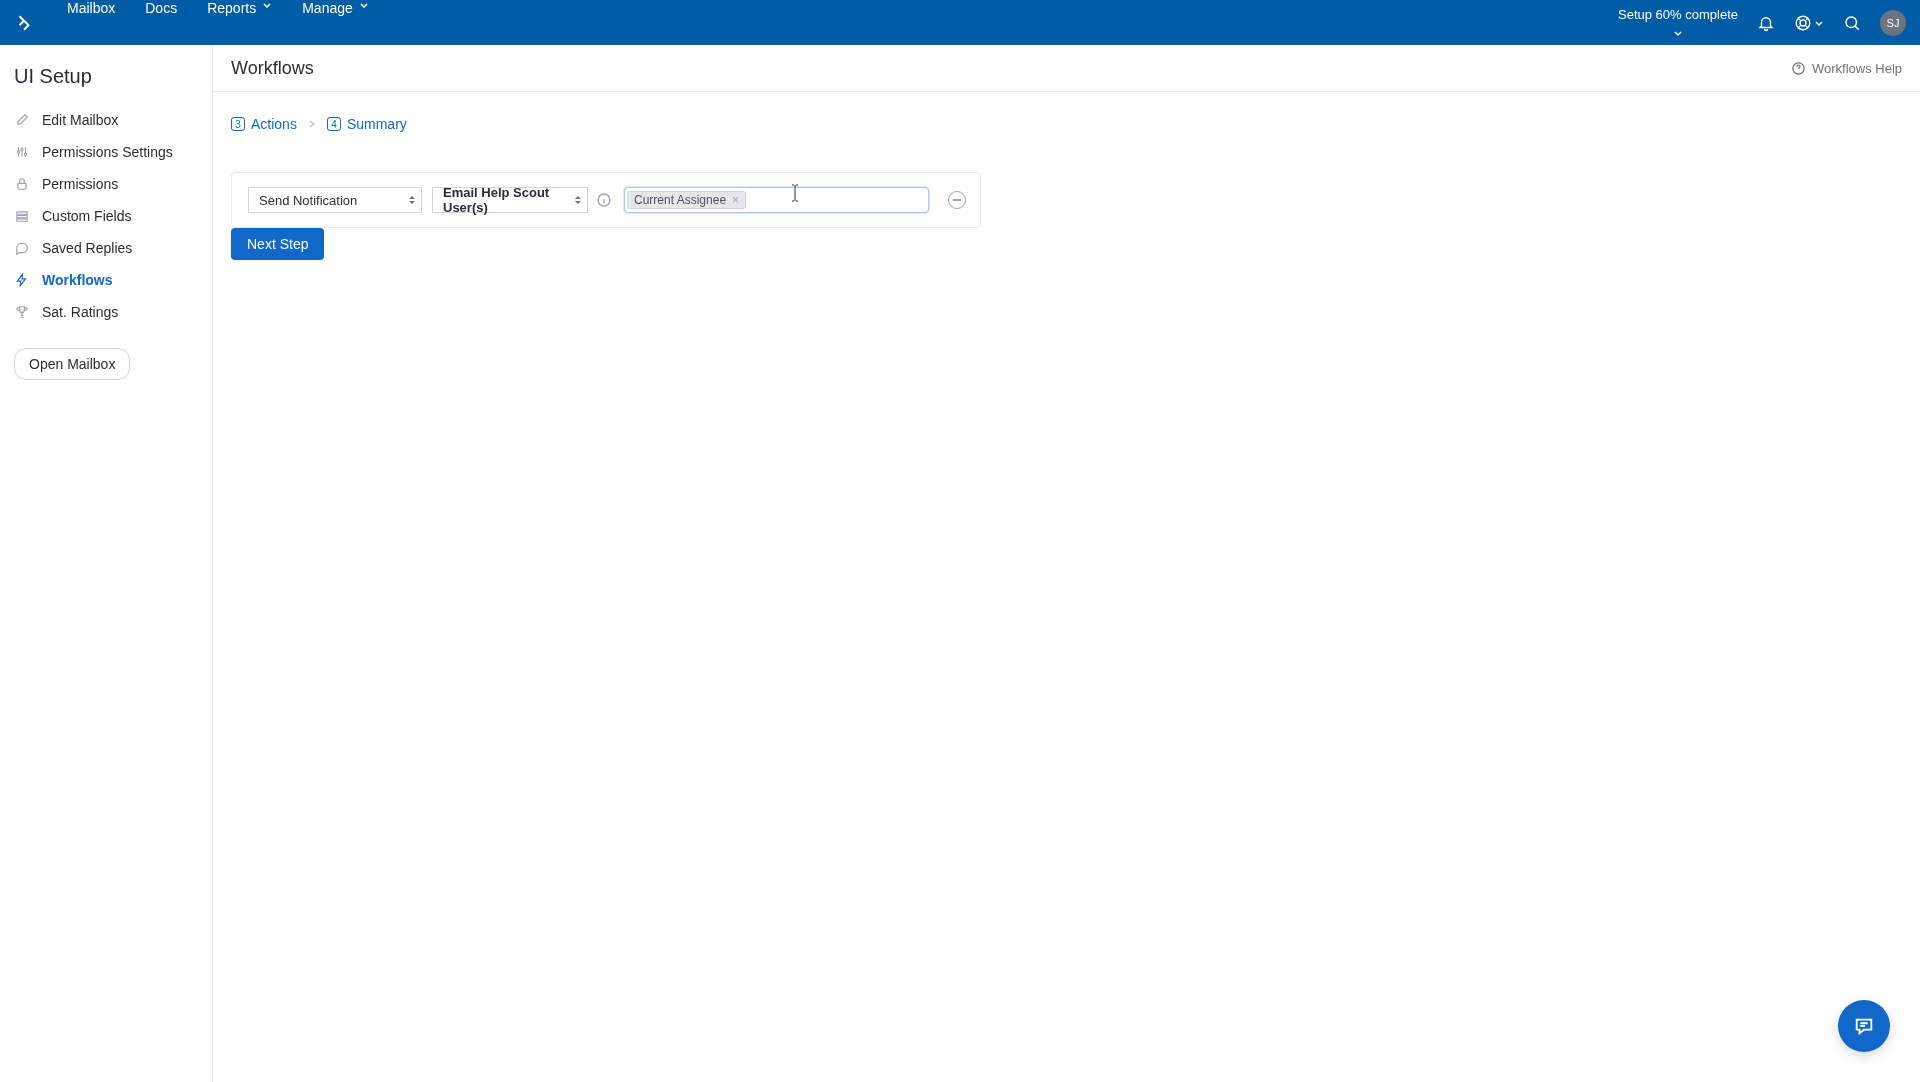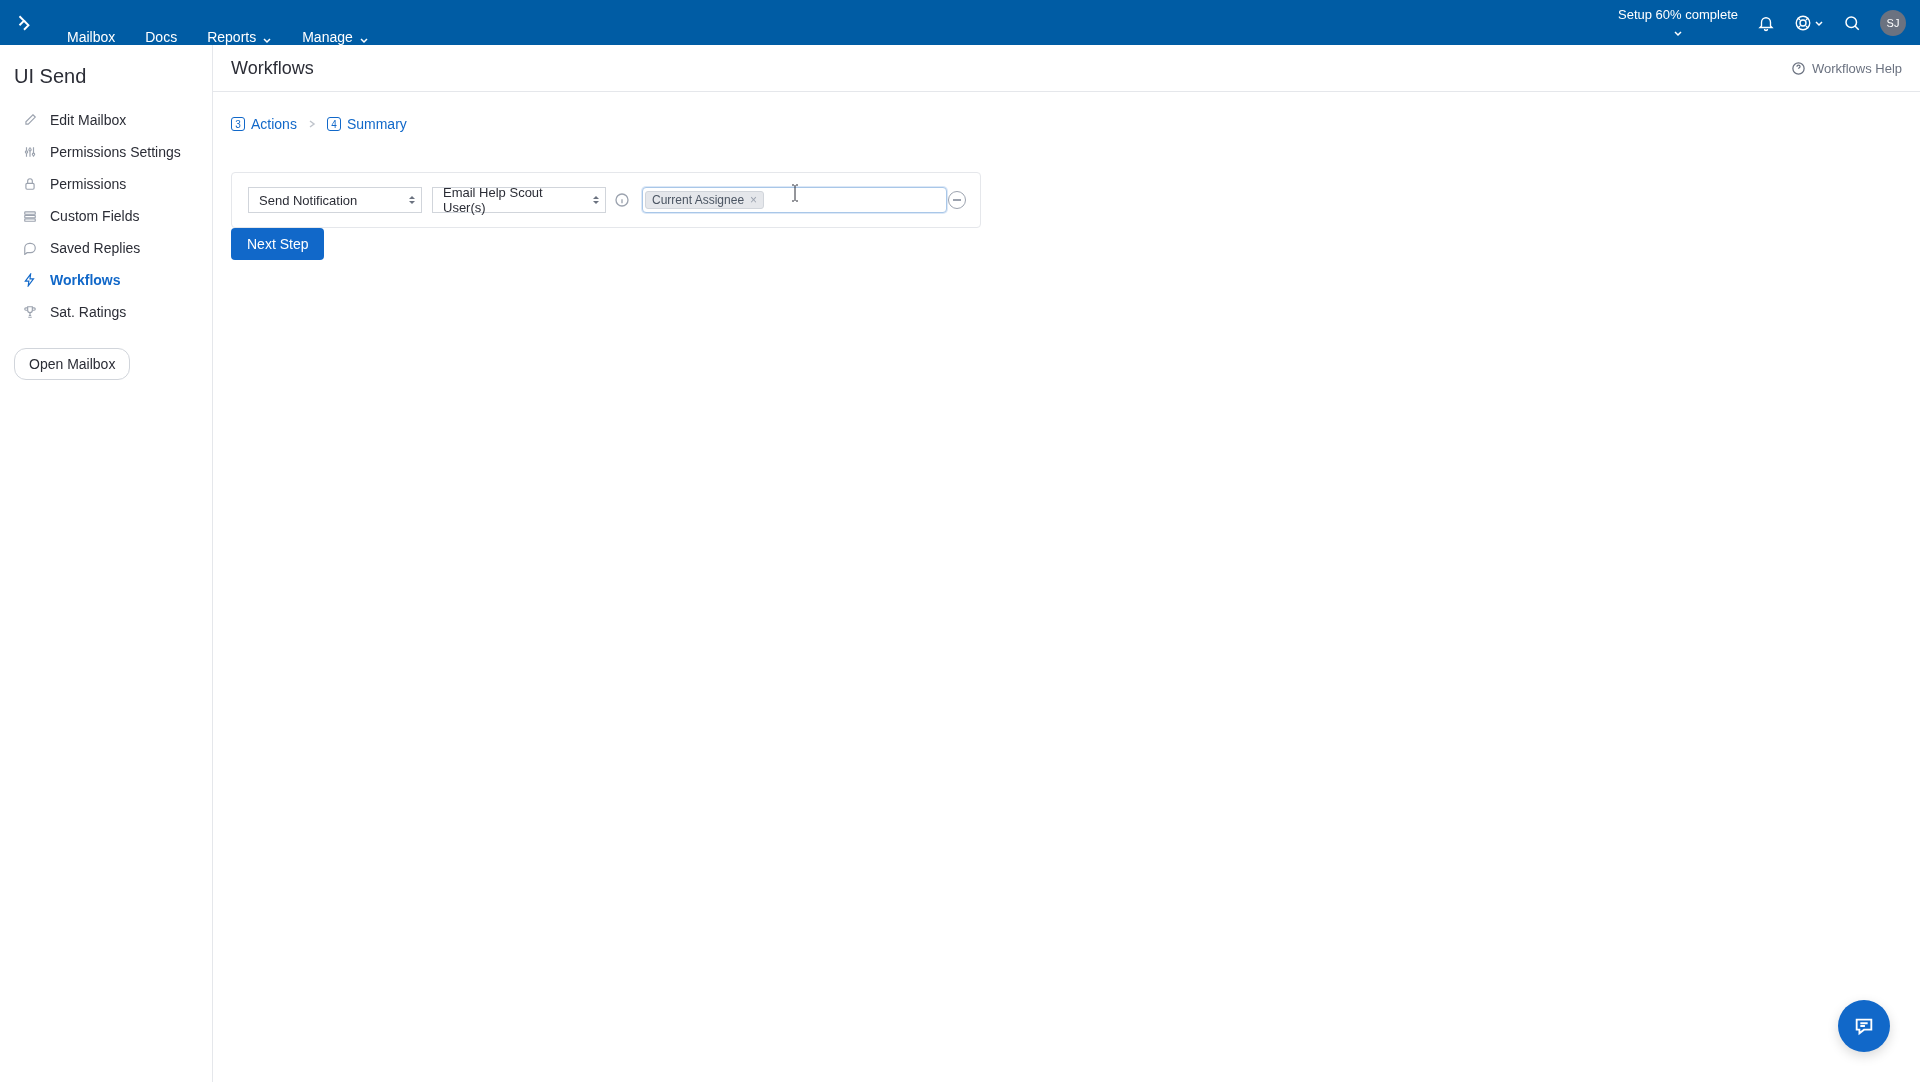--- a/index.html
+++ b/index.html
@@ -3,35 +3,35 @@
   <meta charset="utf-8">
   <style>
     * { margin: 0; padding: 0; box-sizing: border-box; }
     body { font-family: -apple-system, BlinkMacSystemFont, "Segoe UI", Helvetica, Arial, sans-serif; font-size: 14px; color: #2b2d36; background: #fff; }
     
     
     .topnav { background: #005ca4; height: 45px; display: flex; align-items: center; padding: 0 14px; color: #fff; }
     .logo { width: 20px; height: 20px; margin-right: 18px; display: flex; align-items: center; justify-content: center; }
     .logo svg { width: 18px; height: 18px; }
     .nav-items { display: flex; gap: 0; }
-    .nav-item { padding: 0 15px; height: 45px; display: flex; align-items: flex-end; color: #fff; cursor: pointer; font-size: 14px; }
+    .nav-item { padding: 0 15px; height: 45px; display: flex; align-items: flex-start; color: #fff; cursor: pointer; font-size: 14px; }
     .nav-item .chevron { margin-left: 6px; }
     .nav-spacer { flex: 1; }
     .nav-right { display: flex; align-items: center; gap: 18px; }
     .setup-status { font-size: 13px; display: flex; align-items: center; gap: 6px; cursor: pointer; flex-direction: column; }
     .nav-icon { width: 20px; height: 20px; display: flex; align-items: center; justify-content: center; cursor: pointer; }
     .nav-icon svg { width: 18px; height: 18px; }
     .life-ring { display: flex; align-items: center; gap: 2px; cursor: pointer; }
     .avatar { width: 26px; height: 26px; border-radius: 50%; background: #6b7280; color: #fff; display: flex; align-items: center; justify-content: center; font-size: 11px; font-weight: 500; cursor: pointer; }
     
     
     .layout { display: flex; height: calc(100vh - 45px); }
     .sidebar { width: 213px; border-right: 1px solid #e5e7eb; padding: 20px 0 0 0; }
     .sidebar-title { font-size: 20px; font-weight: 400; padding: 0 14px 16px; color: #2b2d36; }
-    .sidebar-item { display: flex; align-items: center; gap: 12px; padding: 8px 14px; color: #2b2d36; cursor: pointer; font-size: 14px; margin-left: 8px; }
+    .sidebar-item { display: flex; align-items: center; gap: 12px; padding: 8px 14px; color: #2b2d36; cursor: pointer; font-size: 14px; }
     .sidebar-item.active { color: #1168c9; font-weight: 600; }
     .sidebar-item .icon { width: 16px; height: 16px; display: flex; align-items: center; justify-content: center; color: #9ca3af; }
     .sidebar-item.active .icon { color: #1168c9; }
     .sidebar-item .icon svg { width: 14px; height: 14px; }
     .open-mailbox-wrap { padding: 20px 14px 0; }
     .open-mailbox { border: 1px solid #d1d5db; border-radius: 12px; padding: 7px 14px; background: #fff; cursor: pointer; font-size: 14px; color: #2b2d36; }
     
     
     .main { flex: 1; }
     .page-header { height: 47px; border-bottom: 1px solid #e5e7eb; display: flex; align-items: center; justify-content: space-between; padding: 0 18px; }
@@ -48,21 +48,21 @@
     
     
     .action-card { border: 1px solid #e5e7eb; border-radius: 4px; padding: 14px 16px; display: flex; align-items: center; gap: 10px; max-width: 750px; position: relative; background: #fff; }
     .select-wrap { position: relative; }
     .select { border: 1px solid #d1d5db; border-radius: 0; padding: 6px 28px 6px 10px; background: #fff; font-size: 13px; color: #2b2d36; height: 26px; display: flex; align-items: center; cursor: pointer; appearance: none; }
     .select-wrap::after { content: ''; position: absolute; right: 8px; top: 50%; transform: translateY(-50%); width: 0; height: 0; pointer-events: none; }
     .select-caret { position: absolute; right: 7px; top: 50%; transform: translateY(-50%); pointer-events: none; }
     .select-caret::before { content: ''; display: block; width: 0; height: 0; border-left: 3px solid transparent; border-right: 3px solid transparent; border-bottom: 3px solid #6b7280; margin-bottom: 2px;}
     .select-caret::after { content: ''; display: block; width: 0; height: 0; border-left: 3px solid transparent; border-right: 3px solid transparent; border-top: 3px solid #6b7280; }
     .select1 { width: 174px; }
-    .select2 { width: 174px; }
+    .select2 { width: 156px; font-weight: bold; }
     .info-icon { width: 16px; height: 16px; color: #9ca3af; cursor: pointer; margin-left: -2px; margin-right: 2px; }
     .info-icon svg { width: 16px; height: 16px; }
     .tag-input { border: 1px solid #d1d5db; border-radius: 4px; padding: 2px; min-width: 174px; height: 26px; display: flex; align-items: center; gap: 2px; background: #fff; box-shadow: 0 0 0 1px rgba(17,104,201,0.15); border-color: #a9c7e8;}
     .tag { background: #e5e7eb; border: 1px solid #d1d5db; border-radius: 3px; padding: 1px 6px; font-size: 12px; color: #4b5563; display: flex; align-items: flex-end; gap: 4px; }
     .tag-remove { cursor: pointer; color: #9ca3af; font-size: 12px; margin-left: 2px; }
     .remove-action { position: absolute; right: 14px; top: 50%; transform: translateY(-50%); width: 18px; height: 18px; border: 1.5px solid #9ca3af; border-radius: 50%; display: flex; align-items: center; justify-content: center; cursor: pointer; color: #9ca3af; }
     .remove-action::before { content: ''; width: 8px; height: 1.5px; background: #9ca3af; }
     
     
     .and-wrap { position: relative; max-width: 750px; margin: 22px 0 26px; text-align: center; }
@@ -140,21 +140,21 @@
     </div>
     <div class="avatar">
         <span>SJ</span>
       </div>
   </div>
 </div>
 
 <div class="layout">
 
   <div class="sidebar">
-    <div class="sidebar-title">UI Send</div>
+    <div class="sidebar-title">UI Setup</div>
 
     <div class="sidebar-item">
       <span class="icon">
           <svg viewBox="0 0 24 24" fill="none" stroke="currentColor" stroke-width="2">
             <path d="M17 3l4 4-12 12H5v-4L17 3z"></path>
           </svg>
         </span>
       <span>Edit Mailbox</span>
     </div>
     <div class="sidebar-item">

